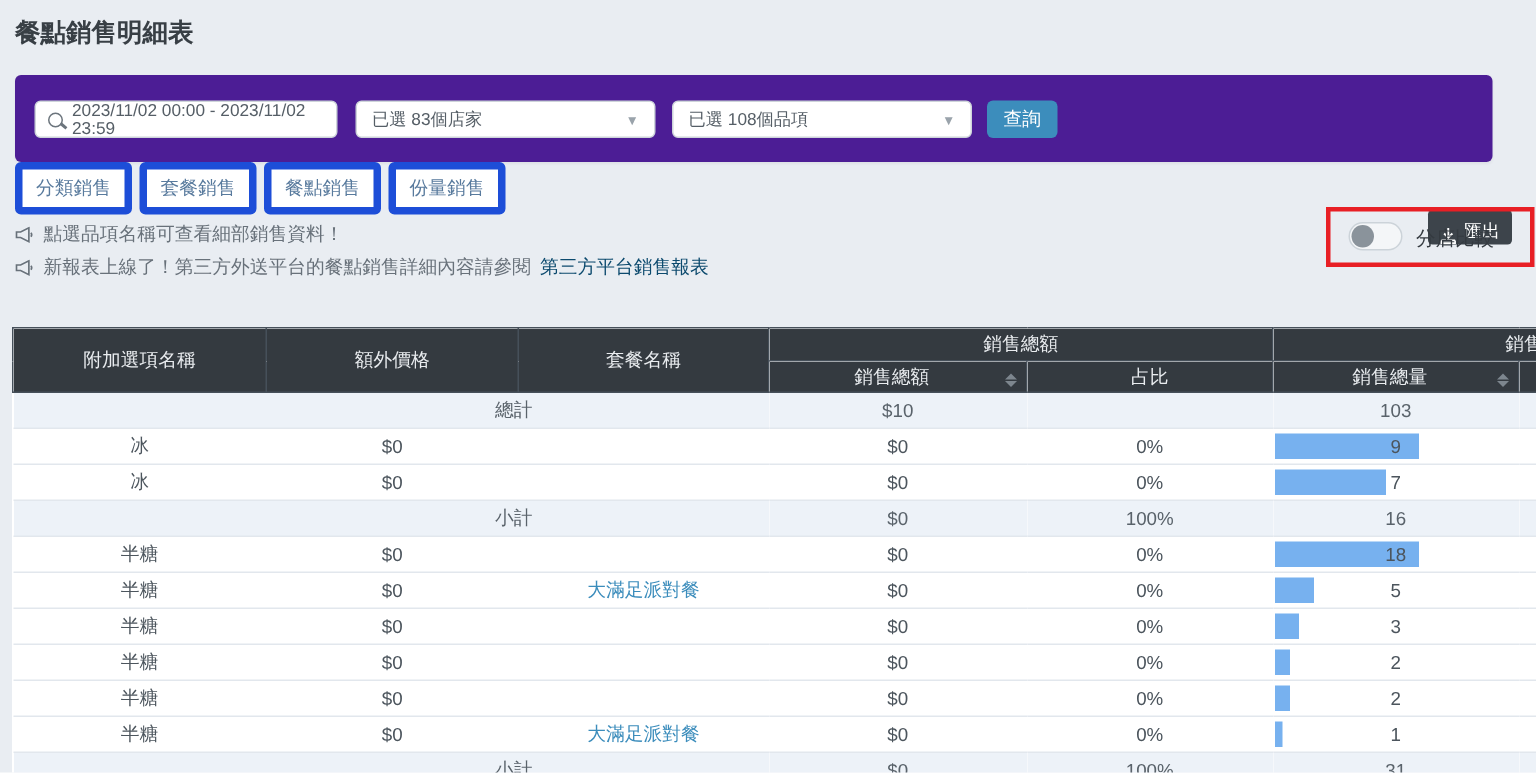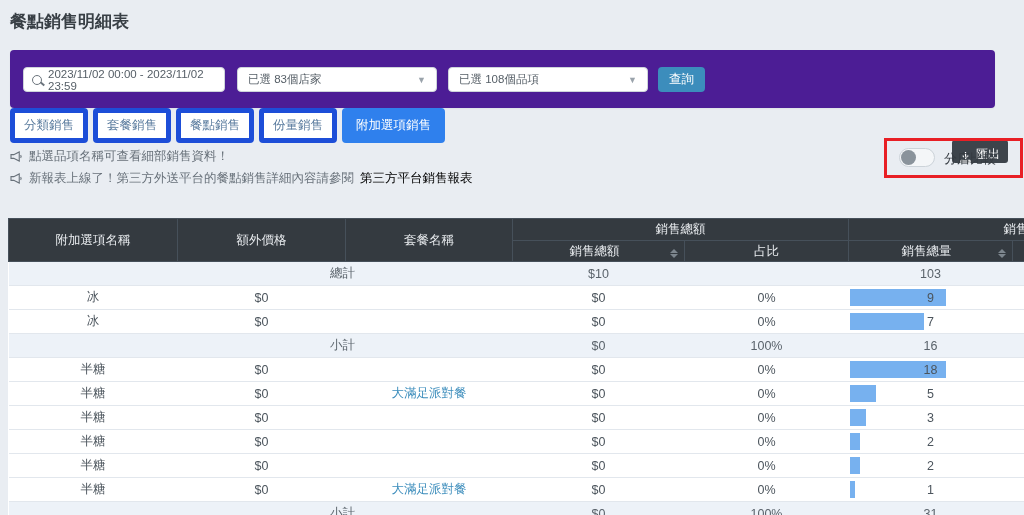--- a/index.html
+++ b/index.html
@@ -49,21 +49,21 @@
     border:1px solid #ccd3d9; border-radius:10px; }
   #toggle .knob { position:absolute; left:1px; top:1px; width:15px; height:15px;
     border-radius:50%; background:#8a939b; }
   #toggle-label { left:944px; top:150px; font-size:13px; color:#343a40; }
 
   
   .announce { left:10px; display:flex; align-items:center; gap:6px; font-size:12.5px;
     color:#68717a; white-space:nowrap; }
   #announce-1 { top:148px; }
   #announce-2 { top:170px; }
-  .announce a { color:#000000; text-decoration:none; }
+  .announce a { color:#0c4a6e; text-decoration:none; }
   .mega { flex:0 0 auto; }
 
   
   #table-wrap { left:8px; top:205px; width:1016px; height:310px; overflow:hidden;margin-top:13px; }
   table { border-collapse:collapse; table-layout:fixed; width:1200px; background:#fff; }
   th,td { font-weight:400; font-size:12.5px; padding:0 6px; text-align:center;
     overflow:hidden; white-space:nowrap; }
   thead th { background:#343a40; color:#e9ecef; border:1px solid #46505a; height:22px; }
   thead tr.sub th { height:21px; }
   tbody td { border-top:1px solid #e2e7ed; height:24px; color:#4c555d; }
@@ -97,21 +97,20 @@
     <span class="caret">▼</span>
   </div>
   <button id="search-btn">查詢</button>
 </div>
 
 <div class="abs" id="tabs">
   <div class="tab">分類銷售</div>
   <div class="tab">套餐銷售</div>
   <div class="tab">餐點銷售</div>
   <div class="tab">份量銷售</div>
-  <div class="tab active">附加選項銷售</div>
 </div>
 
 <button class="abs" id="export-btn">
   <svg class="dl" width="11" height="11" viewBox="0 0 12 12">
     <path d="M6 0 v6 M3 4 l3 3 3-3" stroke="#fff" stroke-width="1.4" fill="none"></path>
     <path d="M1 9 h10 M1 9 v2 h10 v-2" stroke="#fff" stroke-width="1.2" fill="none"></path>
   </svg>
   <span>匯出</span>
 </button>
 

